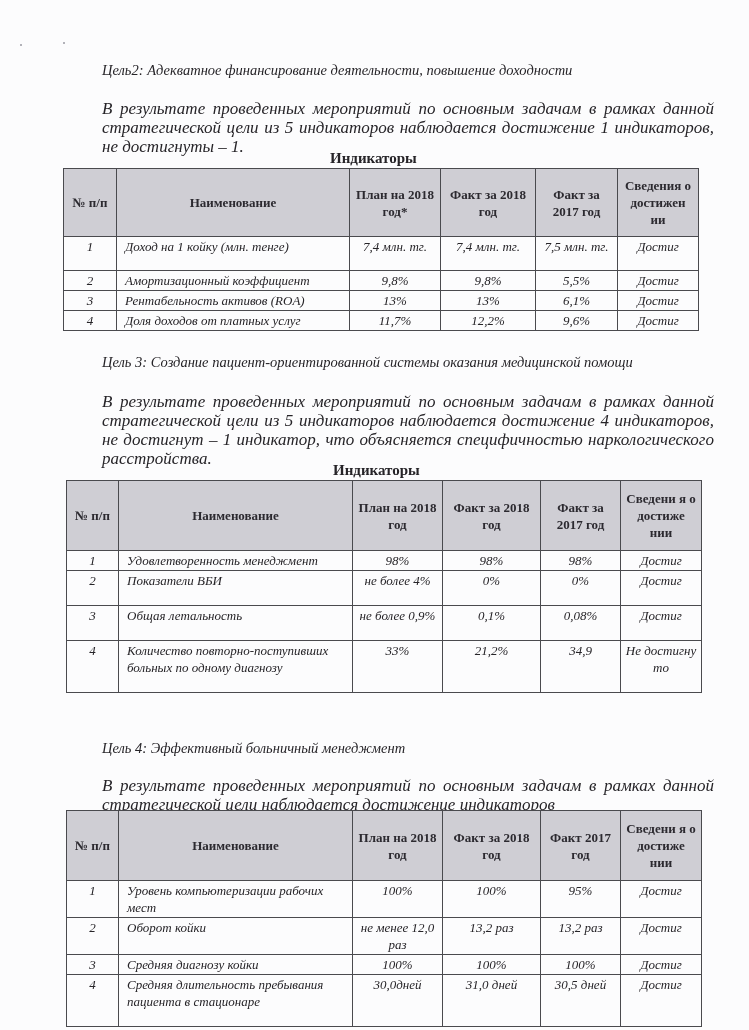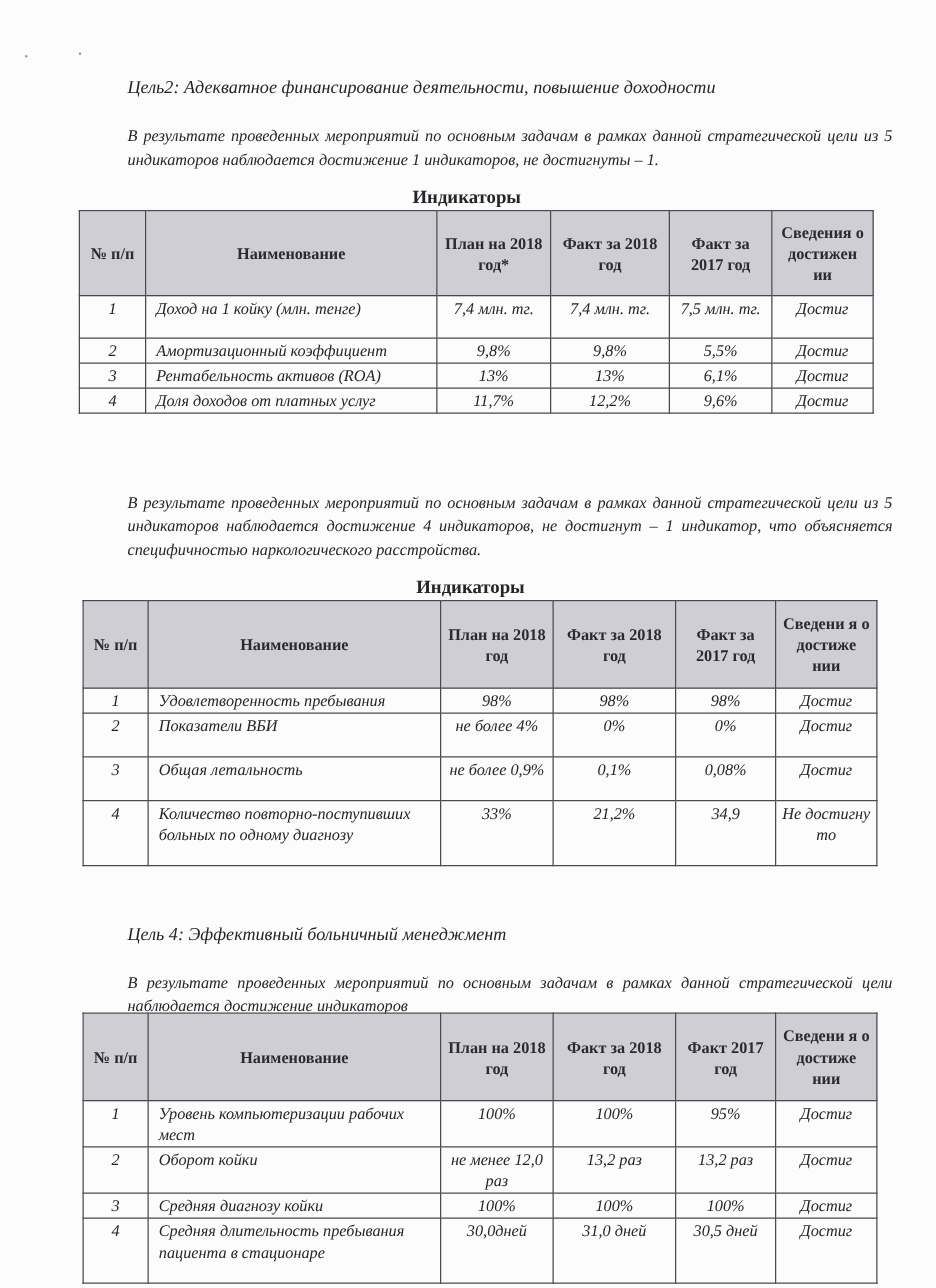--- a/index.html
+++ b/index.html
@@ -8,21 +8,21 @@
     background: #fcfcfd;
     font-family: "Liberation Serif", "DejaVu Serif", serif;
     color: #262428;
     position: relative;
   }
   .page { position: absolute; left: 0; top: 0; width: 749px; height: 828px; }
   .goal-title {
     position: absolute; font-style: italic; font-size: 14.5px; margin: 0;
   }
   .para {
-    position: absolute; font-style: italic; font-size: 13px; line-height: 19px;
+    position: absolute; font-style: italic; font-size: 17px; line-height: 19px;
     text-align: justify; margin: 0;
   }
   .para.last-left { text-align-last: left; }
   .tbl-caption {
     position: absolute; font-weight: bold; font-size: 15px; margin: 0;
     text-align: left;
   }
   table.ind {
     position: absolute; border-collapse: collapse; table-layout: fixed;
     font-size: 13px; line-height: 17px;
@@ -97,20 +97,21 @@
         <td class="c">4</td>
         <td class="name">Доля доходов от платных услуг</td>
         <td class="c">11,7%</td>
         <td class="c">12,2%</td>
         <td class="c">9,6%</td>
         <td class="c">Достиг</td>
       </tr>
     </tbody>
   </table>
 
+  <p class="goal-title" style="left:102px;top:354px;">Цель 3: Создание пациент-ориентированной системы оказания медицинской помощи</p>
   <p class="para last-left" style="left:102px;top:392px;width:612px;">В результате проведенных мероприятий по основным задачам в рамках данной стратегической цели из 5 индикаторов наблюдается достижение 4 индикаторов, не достигнут – 1 индикатор, что объясняется специфичностью наркологического расстройства.</p>
   <p class="tbl-caption" style="left:333px;top:462px;width:120px;">Индикаторы</p>
 
   <table class="ind" style="left:66px;top:480px;width:635px;">
     <colgroup>
         <col style="width:52px">
         <col style="width:234px">
         <col style="width:90px">
         <col style="width:98px">
         <col style="width:80px">
@@ -122,21 +123,21 @@
         <th>Наименование</th>
         <th>План на 2018 год</th>
         <th>Факт за 2018 год</th>
         <th>Факт за 2017 год</th>
         <th>Сведени я о достиже нии</th>
       </tr>
     </thead>
     <tbody>
       <tr>
         <td class="c">1</td>
-        <td class="name">Удовлетворенность пребывания</td>
+        <td class="name">Удовлетворенность менеджмент</td>
         <td class="c">98%</td>
         <td class="c">98%</td>
         <td class="c">98%</td>
         <td class="c">Достиг</td>
       </tr>
       <tr style="height:35px;">
         <td class="c">2</td>
         <td class="name">Показатели ВБИ</td>
         <td class="c">не более 4%</td>
         <td class="c">0%</td>

